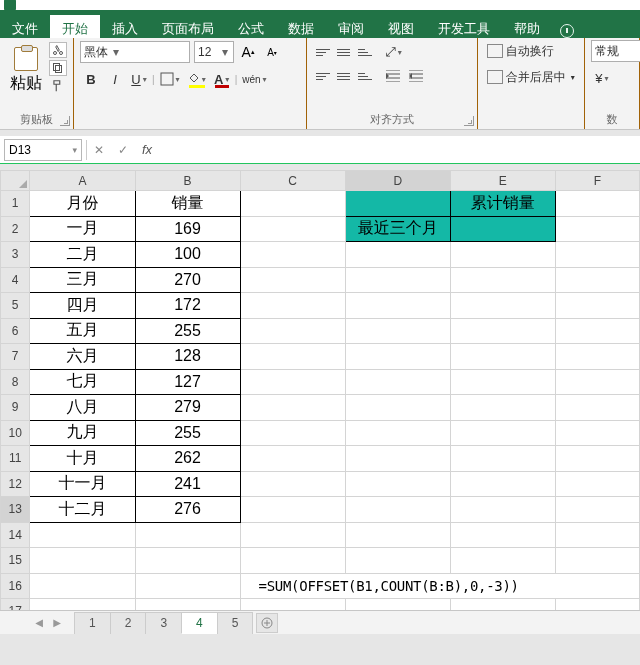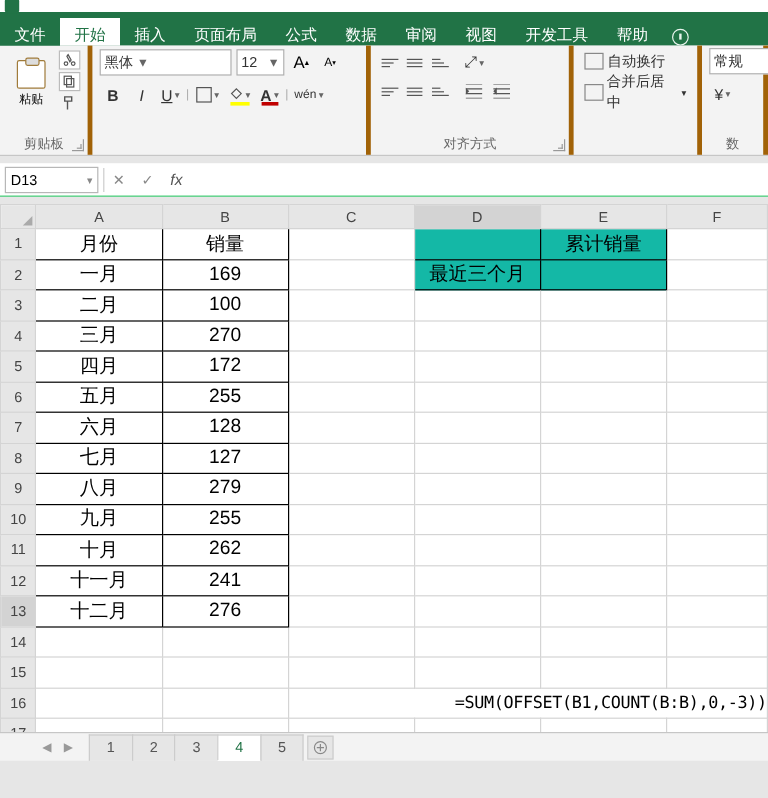--- a/index.html
+++ b/index.html
@@ -13,21 +13,21 @@
 .tab-row { background: #217346; height: 28px; display: flex; align-items: flex-end; color: #fff; font-size: 13px; }
 .tab-row .tab { padding: 5px 12px 0 12px; cursor: default; }
 .tab-row .tab.file { background:#217346; }
 .tab-row .tab.active { background: #fff; color: #217346; }
 .tab-row .bulb { display:flex;align-items:center;gap:4px;color:#e8f5ee;padding:0 8px;font-size:12px;}
 .tab-row .bulb .ico{width:14px;height:14px;border:1px solid #e8f5ee;border-radius:50%;position:relative;}
 .tab-row .bulb .ico:after{content:"";position:absolute;width:2px;height:5px;background:#e8f5ee;left:5px;top:3px;}
 
 
 .ribbon { background: #f3f3f3; border-bottom:1px solid #c6c6c6; height: 92px; display:flex; }
-.group { border-right:4px solid #a16207; padding:2px 6px 0 6px; display:flex;flex-direction:column;justify-content:space-between; position:relative;}
+.group { border-right:1px solid #a16207; padding:2px 6px 0 6px; display:flex;flex-direction:column;justify-content:space-between; position:relative;}
 .group .label { text-align:center;font-size:11px;color:#666;padding:2px 0;}
 .group .label .launcher{position:absolute;right:3px;bottom:3px;width:10px;height:10px;border:1px solid #999;border-top:none;border-left:none;}
 .group .launcher:after{content:"";position:absolute;right:1px;bottom:1px;width:3px;height:3px;border-right:1px solid #999;border-bottom:1px solid #999;}
 
 .clipboard .top{display:flex;gap:3px;padding-top:2px;}
 .clip-main{width:40px;height:56px;border:1px solid transparent;display:flex;flex-direction:column;align-items:center;justify-content:center;gap:2px;border-radius:2px;}
 .clip-main .board{width:24px;height:24px;border:1px solid #a07b3a;border-radius:2px;position:relative;background:#fff;}
 .clip-main .board:before{content:"";position:absolute;top:-3px;left:6px;width:10px;height:5px;border:1px solid #a07b3a;background:#ddd;border-radius:2px;}
 .clip-side{display:flex;flex-direction:column;gap:2px;}
 .sq{width:18px;height:16px;border:1px solid #bbb;background:#fff;display:flex;align-items:center;justify-content:center;font-size:10px;color:#555;}
@@ -81,21 +81,21 @@
 table.sheet{border-collapse:collapse;width:100%;}
 .sheet th,.sheet td{border:1px solid #d4d4d4;height:25.5px;font-size:14px;text-align:center;padding:0;}
 .sheet thead th{background:#e6e6e6;font-weight:normal;color:#444;height:20px;font-size:12px;}
 .sheet .rowhdr{background:#e6e6e6;font-weight:normal;color:#444;width:28px;font-size:12px;}
 .sheet thead th.corner{width:28px;position:relative;}
 .sheet thead th.corner:after{content:"";position:absolute;right:2px;bottom:2px;width:0;height:0;border-left:8px solid transparent;border-bottom:8px solid #aaa;}
 .colA{width:100px}.colB{width:100px}.colC{width:100px}.colD{width:100px}.colE{width:100px}.colF{width:80px}
 .sheet .databorder{border:1px solid #000 !important;}
 .sheet .orange{background:#14b8a6;}
 .sheet .bigtext{font-size:16px;}
-.sheet .formula-cell{text-align:right;padding-left:18px;font-family:Consolas,monospace;font-size:14px;letter-spacing:-0.3px;}
+.sheet .formula-cell{text-align:left;padding-left:18px;font-family:Consolas,monospace;font-size:14px;letter-spacing:-0.3px;}
 .sheet thead th.sel{background:#d3d3d3;}
 .sheet .rowhdr.sel{background:#d3d3d3;}
 
 
 .sheet-tabs{height:24px;background:#f3f3f3;border-top:1px solid #c6c6c6;display:flex;align-items:center;padding-left:30px;gap:0;}
 .nav-arr{width:18px;height:18px;display:flex;align-items:center;justify-content:center;color:#999;font-size:10px;}
 .st{padding:3px 14px;border:1px solid #ccc;border-bottom:none;background:#e6e6e6;font-size:12px;color:#555;margin-right:-1px;}
 .st.active{background:#fff;border-bottom:1px solid #fff;color:#217346;}
 .st-add{width:22px;height:20px;display:flex;align-items:center;justify-content:center;border:1px solid #ccc;background:#e6e6e6;margin-left:4px;}
 .st-add svg{width:12px;height:12px;}
@@ -121,21 +121,21 @@
   <div class="bulb">
     <span class="ico"></span>
   </div>
 </div>
 
 <div class="ribbon">
   <div class="group clipboard">
     <div class="top">
       <div class="clip-main">
         <div class="board"></div>
-        <span style="font-size:10px;">粘贴</span>
+        <span style="font-size:16px;">粘贴</span>
       </div>
       <div class="clip-side">
         <div class="sq">
             <svg viewBox="0 0 24 24" width="12" height="12">
               <path d="M9.5 3l5 9-2 3-5-9zM6 15a3 3 0 100 6 3 3 0 000-6zm12 0a3 3 0 100 6 3 3 0 000-6z" fill="none" stroke="#555" stroke-width="2"></path>
             </svg>
           </div>
         <div class="sq">
             <svg viewBox="0 0 24 24" width="12" height="12">
               <rect x="7" y="7" width="12" height="14" fill="none" stroke="#555" stroke-width="2"></rect>

